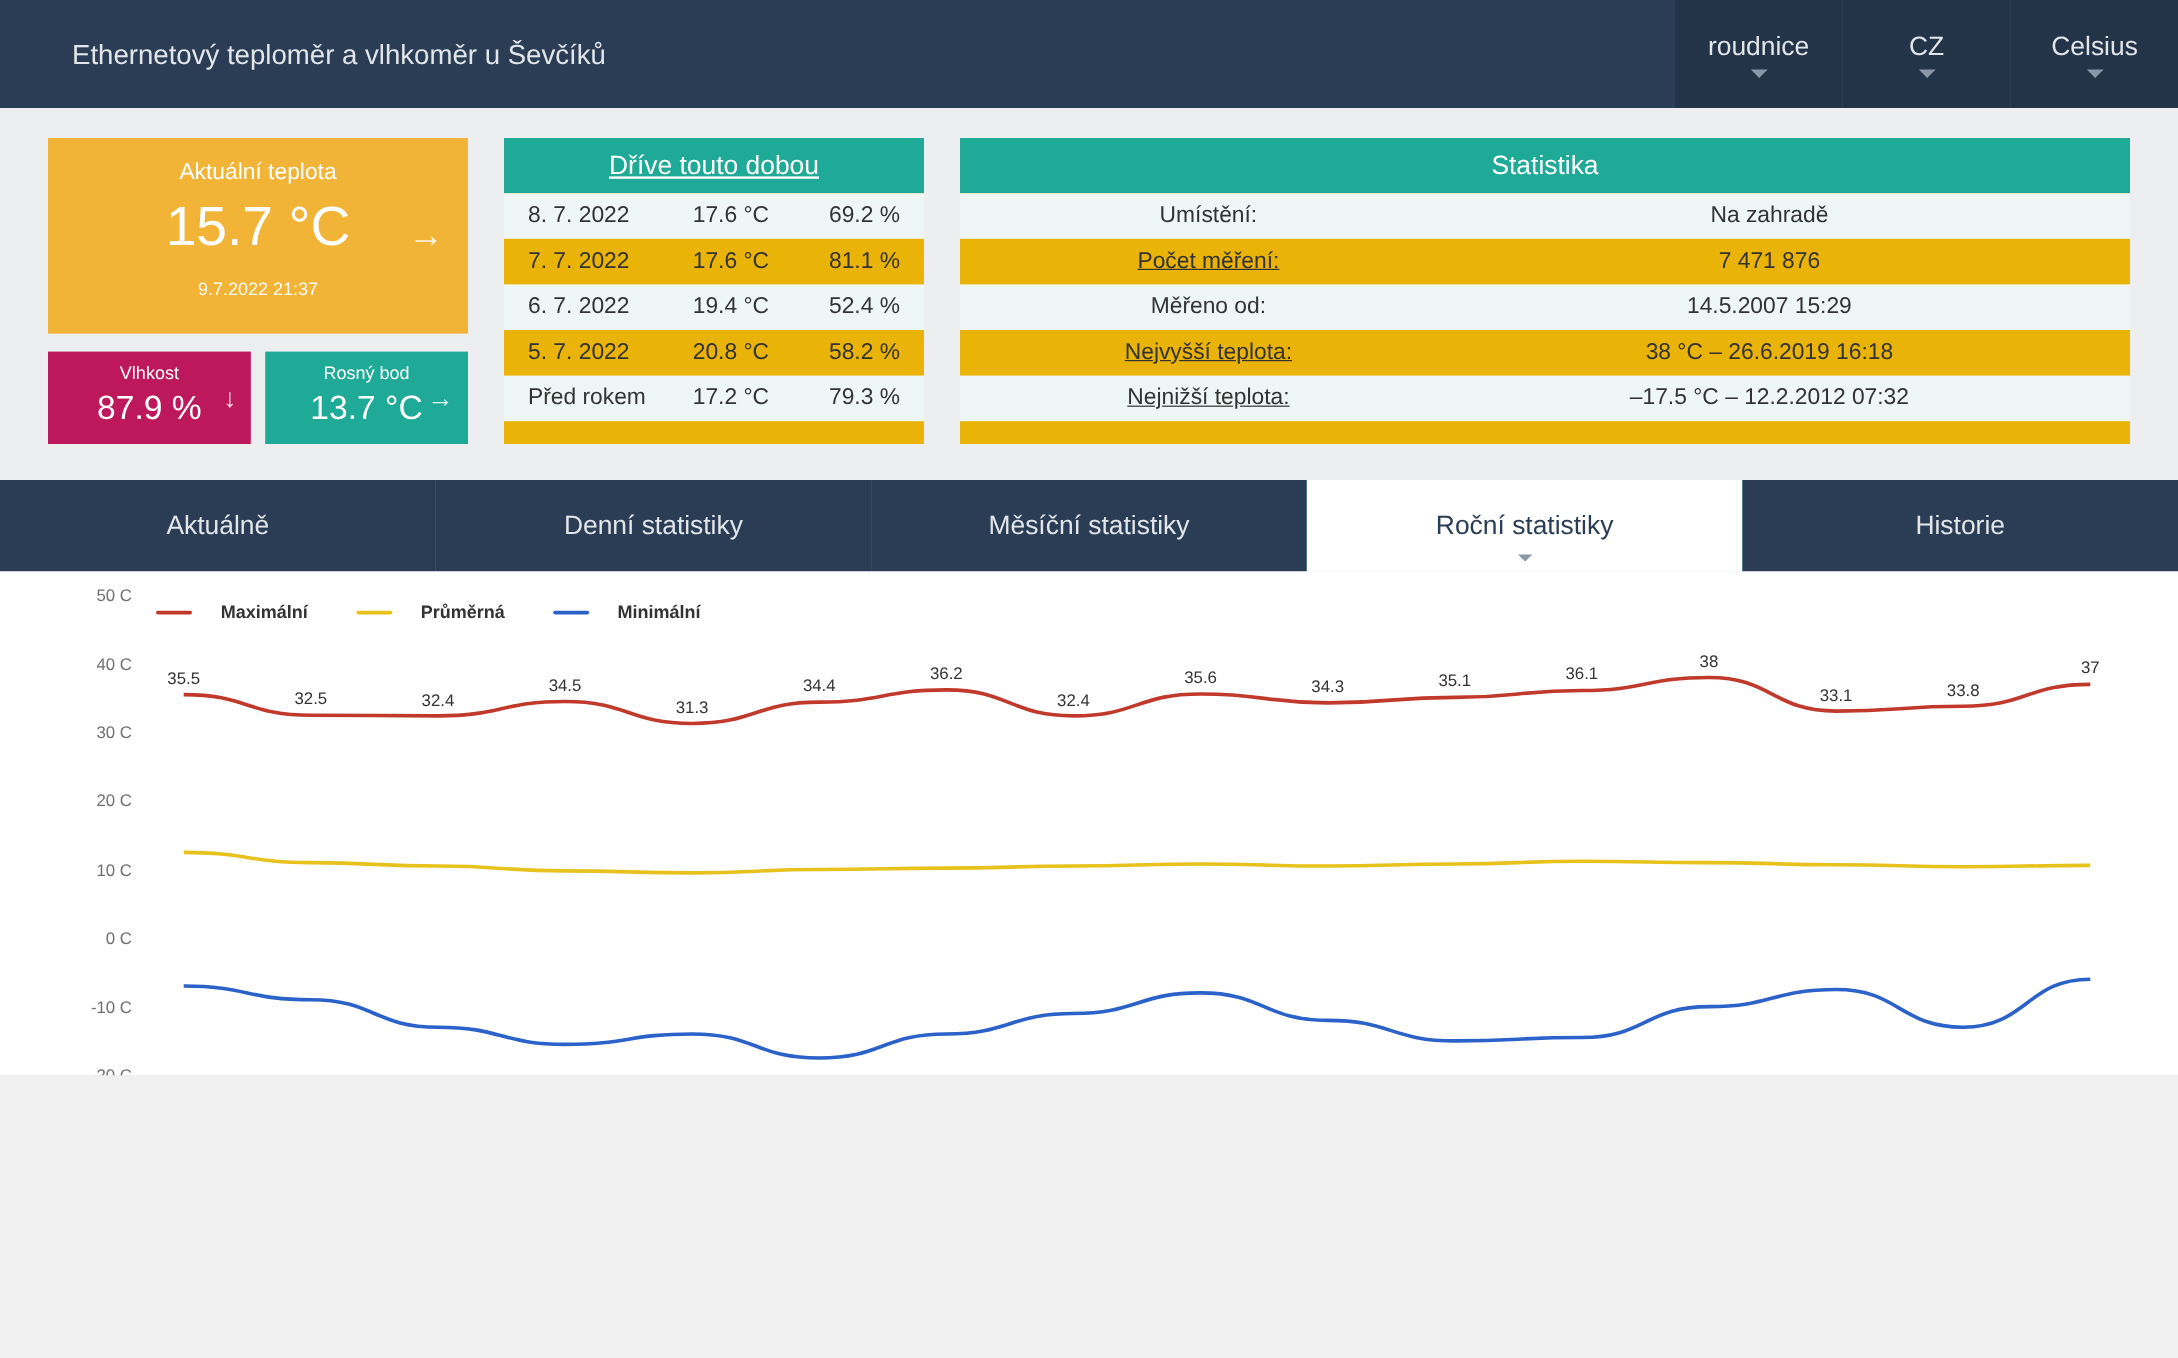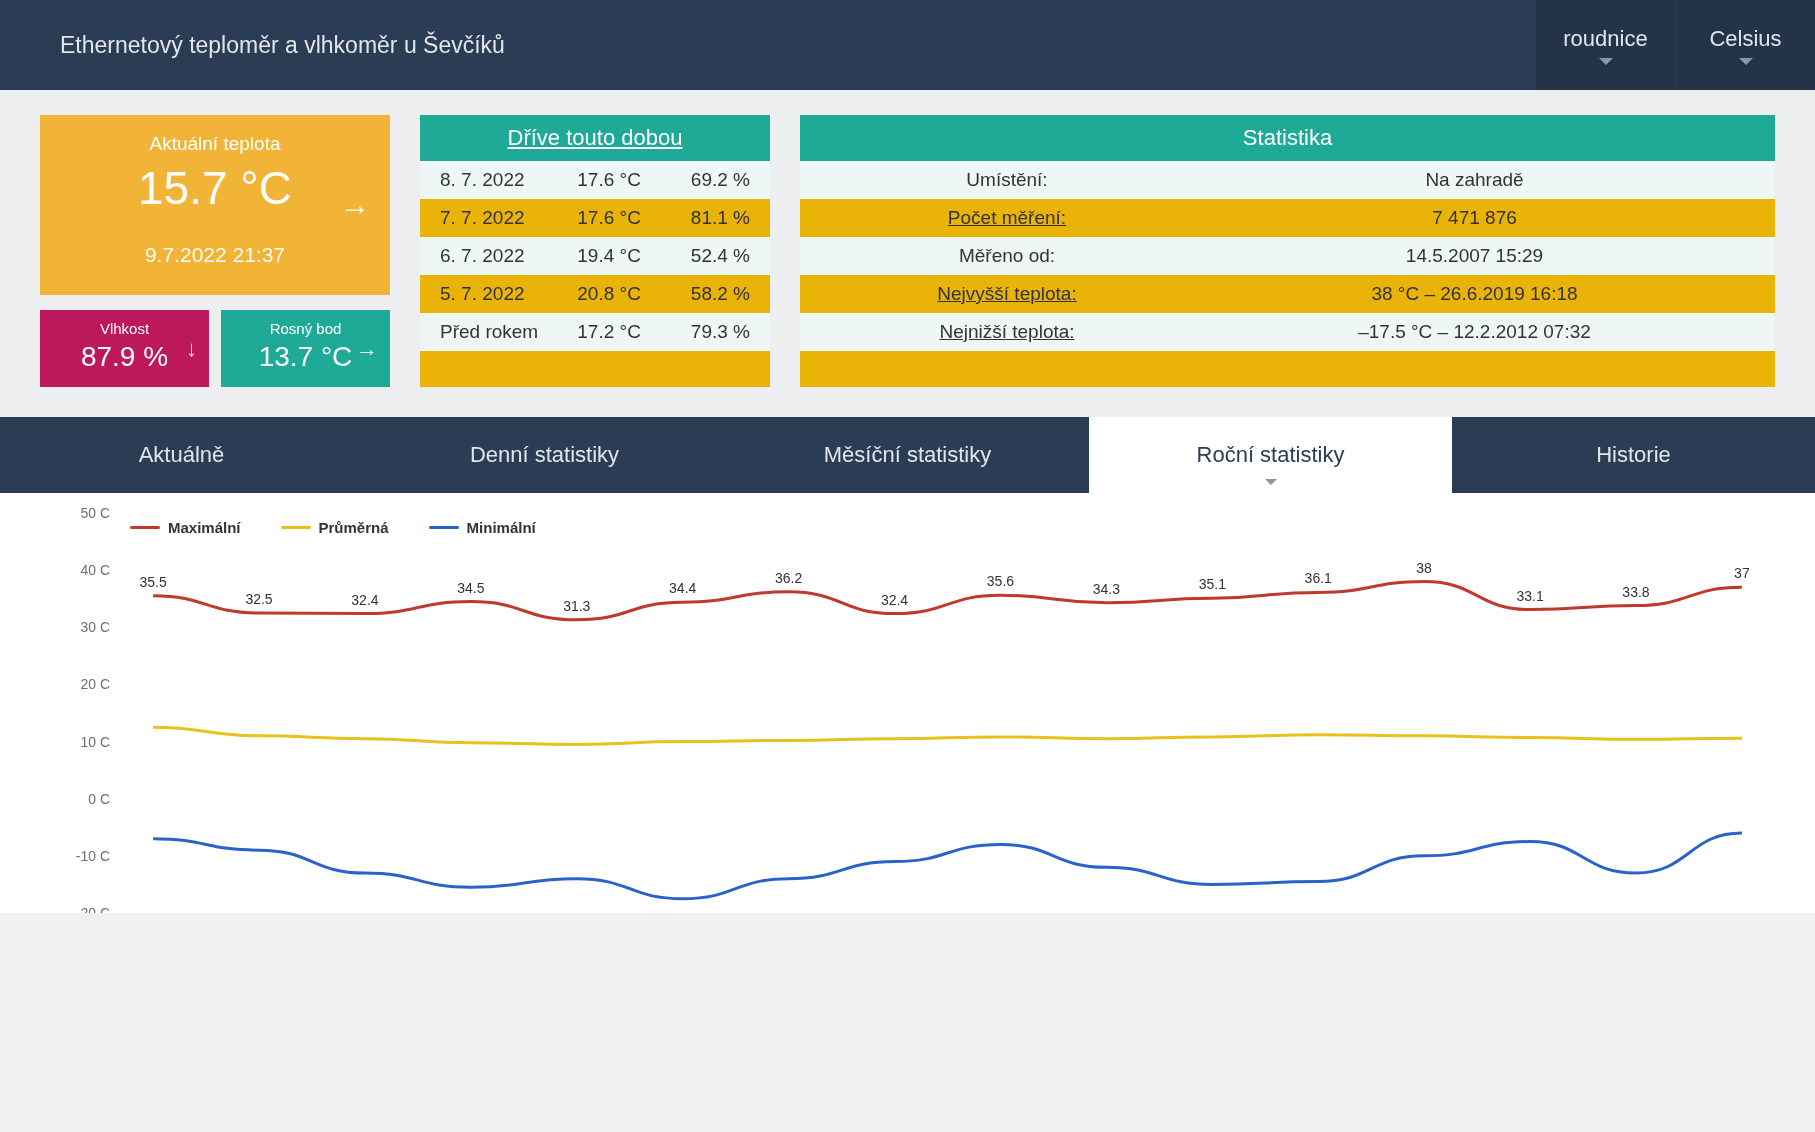--- a/index.html
+++ b/index.html
@@ -56,21 +56,21 @@
   .left-cards { display: flex; flex-direction: column; gap: 15px; width: 350px; }
   .card-temp {
     background: #f1b437;
     color: #fff;
     text-align: center;
     padding: 18px 10px 28px 10px;
     position: relative;
   }
   .card-temp .lbl { font-size: 19px; }
   .card-temp .val { font-size: 46px; font-weight: 400; margin-top: 6px; }
-  .card-temp .ts  { font-size: 21px; margin-top: 28px; opacity: .95; }
+  .card-temp .ts  { font-size: 15px; margin-top: 18px; opacity: .95; }
   .card-temp .arrow, .card-small .arrow-sm {
     position: absolute;
     font-size: 30px;
     right: 20px;
     top: 50%;
     transform: translateY(-50%);
     opacity: .85;
   }
   .small-row { display: flex; gap: 12px; }
   .card-small {
@@ -159,21 +159,21 @@
     text-align: right;
     width: 40px;
   }
   .legend {
     position: absolute;
     top: 6px; left: 110px;
     display: flex; gap: 40px;
     font-size: 15px; font-weight: 600;
     color: #333;
   }
-  .legend-item { display: flex; align-items: center; gap: 8px; }
+  .legend-item { display: flex; align-items: center; gap: 24px; }
   .legend-line { width: 30px; height: 3px; border-radius: 2px; }
   svg.plot {
     position: absolute;
     left: 100px;
     top: 0;
     width: calc(100% - 120px);
     height: 100%;
   }
   .data-label {
     position: absolute;
@@ -184,20 +184,24 @@
   }
 </style>
 </head>
 <body>
 
 <div class="header">
   <div class="header-title">Ethernetový teploměr a vlhkoměr u Ševčíků</div>
   <div class="header-selects">
     <div class="header-select">
       <span>roudnice</span>
+      <div class="chevron"></div>
+    </div>
+    <div class="header-select">
+      <span>CZ</span>
       <div class="chevron"></div>
     </div>
     <div class="header-select">
       <span>Celsius</span>
       <div class="chevron"></div>
     </div>
   </div>
 </div>
 
 <div class="dash">

